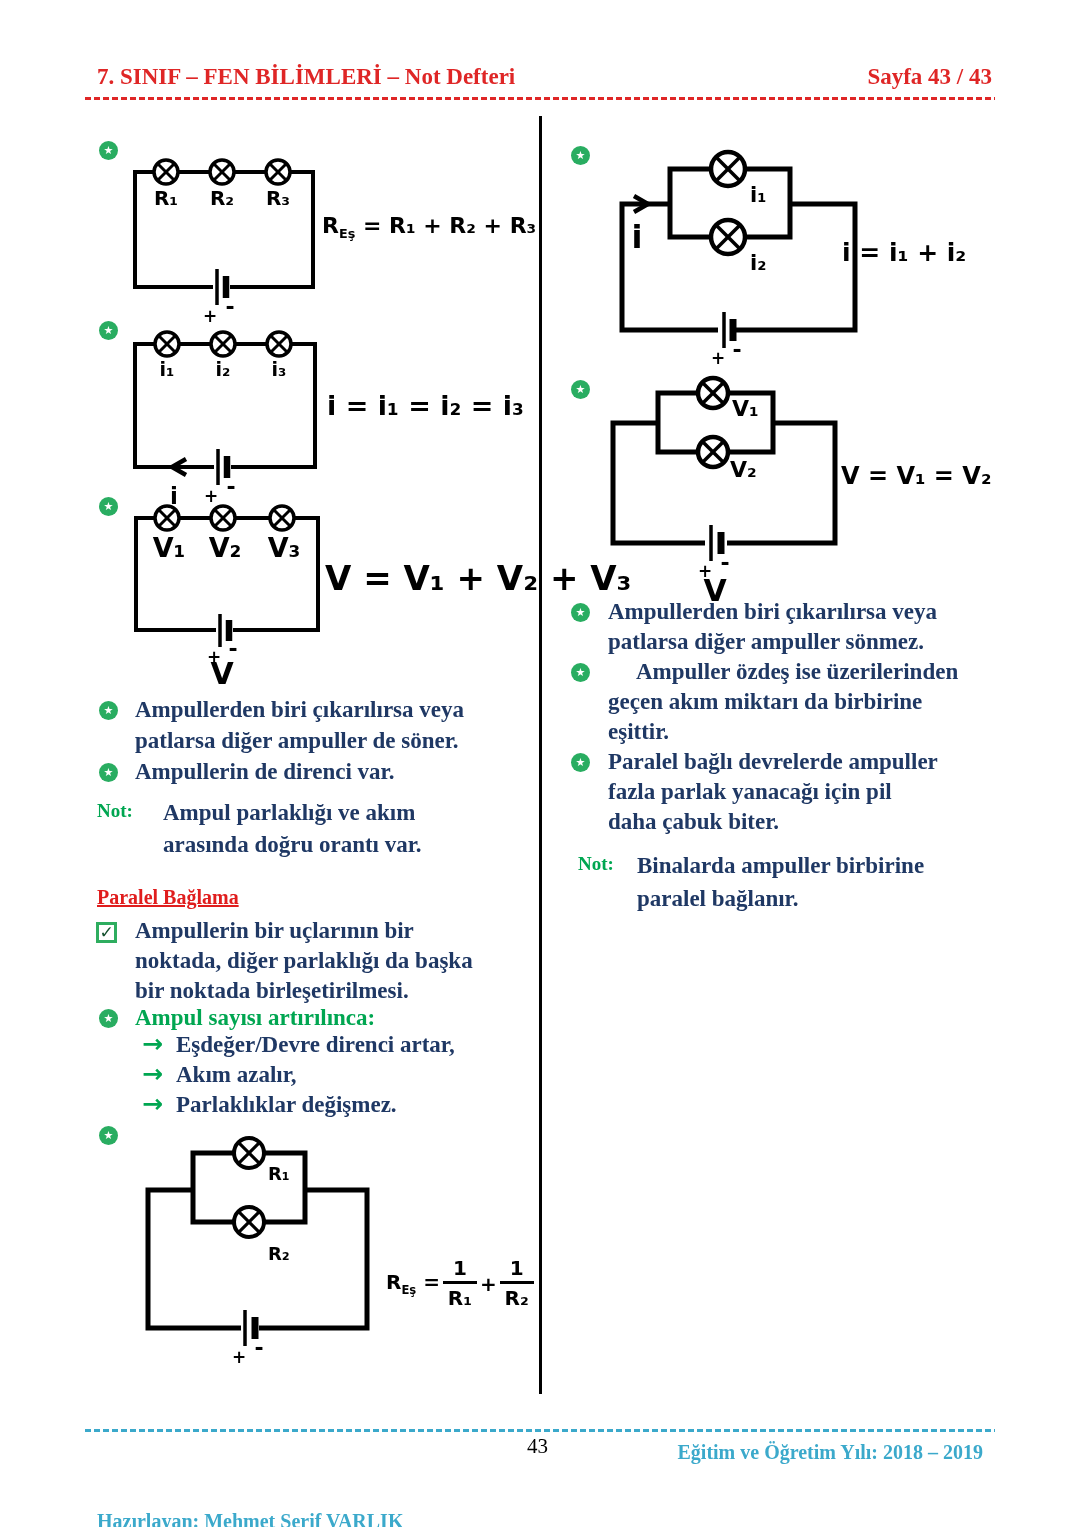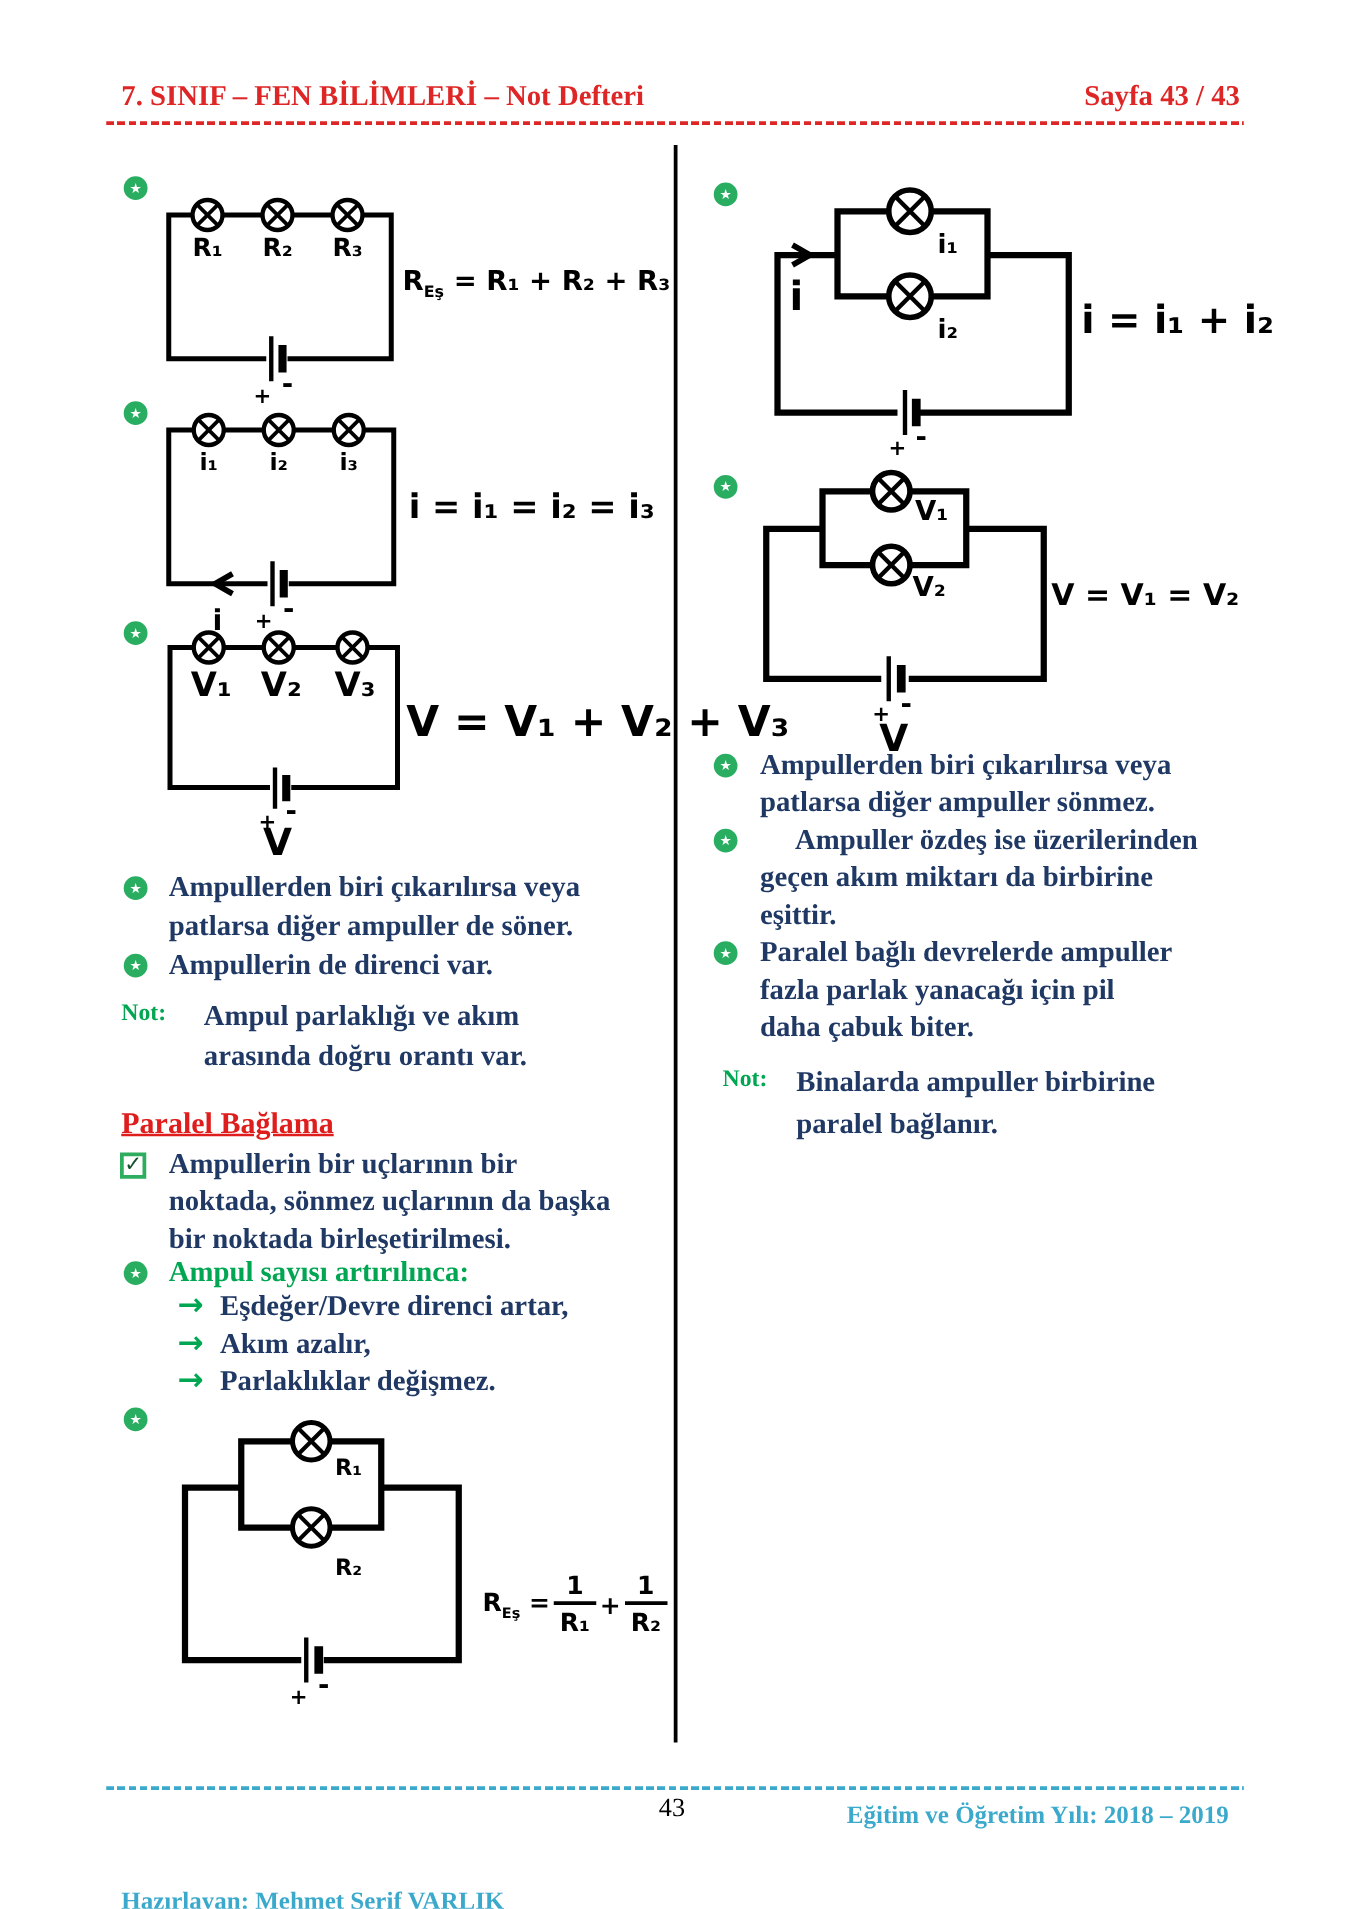--- a/index.html
+++ b/index.html
@@ -20,21 +20,21 @@
     background:repeating-linear-gradient(90deg,#3BA9CB 0 6px,transparent 6px 9px);
   }
   .ftr-text { font-size:20px; font-weight:bold; color:#3BA9CB; }
   .ftr-page { font-size:21px; color:#000; }
   .vdivider { width:3px; background:#000; }
   
   .tl { font-size:23px; font-weight:bold; color:#1F3864; }
   .tl.green { color:#00A651; }
   .note-label { font-size:19px; font-weight:bold; color:#00A651; }
   .heading-red {
-    font-size:24px; font-weight:bold; color:#E01D1D;
+    font-size:20px; font-weight:bold; color:#E01D1D;
     text-decoration:underline; text-decoration-thickness:2px;
   }
   
   .star {
     width:19px; height:19px; border-radius:50%; background:#29AD61;
     color:#fff; display:flex; align-items:center; justify-content:center;
     font-family:"DejaVu Sans", sans-serif; font-size:11px; line-height:1;
   }
   .checkbox {
     width:21px; height:21px; border:3px solid #2EAD5F; background:#fff;
@@ -162,21 +162,21 @@
 <div class="abs star" style="left:99px; top:763px;">★</div>
 <div class="abs tl" style="left:135px; top:759px;">Ampullerin de direnci var.</div>
 
 <div class="abs note-label" style="left:97px; top:800px;">Not:</div>
 <div class="abs tl" style="left:163px; top:800px;">Ampul parlaklığı ve akım</div>
 <div class="abs tl" style="left:163px; top:832px;">arasında doğru orantı var.</div>
 
 <div class="abs heading-red" style="left:97px; top:886px;">Paralel Bağlama</div>
 <div class="abs checkbox" style="left:96px; top:922px;">✓</div>
 <div class="abs tl" style="left:135px; top:918px;">Ampullerin bir uçlarının bir</div>
-<div class="abs tl" style="left:135px; top:948px;">noktada, sönmez uçlarının da başka</div>
+<div class="abs tl" style="left:135px; top:948px;">noktada, diğer parlaklığı da başka</div>
 <div class="abs tl" style="left:135px; top:978px;">bir noktada birleşetirilmesi.</div>
 <div class="abs star" style="left:99px; top:1009px;">★</div>
 <div class="abs tl green" style="left:135px; top:1005px;">Ampul sayısı artırılınca:</div>
 <div class="abs arrow-glyph" style="left:142px; top:1031px;">→</div>
 <div class="abs tl" style="left:176px; top:1032px;">Eşdeğer/Devre direnci artar,</div>
 <div class="abs arrow-glyph" style="left:142px; top:1061px;">→</div>
 <div class="abs tl" style="left:176px; top:1062px;">Akım azalır,</div>
 <div class="abs arrow-glyph" style="left:142px; top:1091px;">→</div>
 <div class="abs tl" style="left:176px; top:1092px;">Parlaklıklar değişmez.</div>
 
@@ -231,21 +231,21 @@
     <line class="wire" x1="144" y1="21" x2="120" y2="45" stroke-width="3.5"></line>
   </g>
   <g>
     <circle class="lamp" cx="132" cy="101" r="17" stroke-width="4.5"></circle>
     <line class="wire" x1="120" y1="89" x2="144" y2="113" stroke-width="3.5"></line>
     <line class="wire" x1="144" y1="89" x2="120" y2="113" stroke-width="3.5"></line>
   </g>
   <text class="clabel" x="154" y="66" font-size="21">i₁</text>
   <text class="clabel" x="154" y="134" font-size="21">i₂</text>
 </svg>
-<div class="abs formula" style="left:865px; top:238px; font-size:31px;">i = i₁ + i₂</div>
+<div class="abs formula" style="left:842px; top:238px; font-size:25px;">i = i₁ + i₂</div>
 
 <div class="abs star" style="left:571px; top:380px;">★</div>
 
 <svg class="abs" style="left:593px; top:374px;" width="270" height="235" viewBox="0 0 270 235">
   <path class="wire" stroke-width="5" d="M65,19 H180 V78 H65 Z"></path>
   <path class="wire" stroke-width="5" d="M65,49 H20 V169 H112 M134,169 H242 V49 H180"></path>
   <line class="wire" x1="118" y1="151" x2="118" y2="187" stroke-width="3.5"></line>
   <line class="wire" x1="128" y1="158" x2="128" y2="180" stroke-width="7"></line>
   <text class="clabel" x="112" y="203" font-size="17" text-anchor="middle">+</text>
   <text class="clabel" x="132" y="196" font-size="22" text-anchor="middle">-</text>

